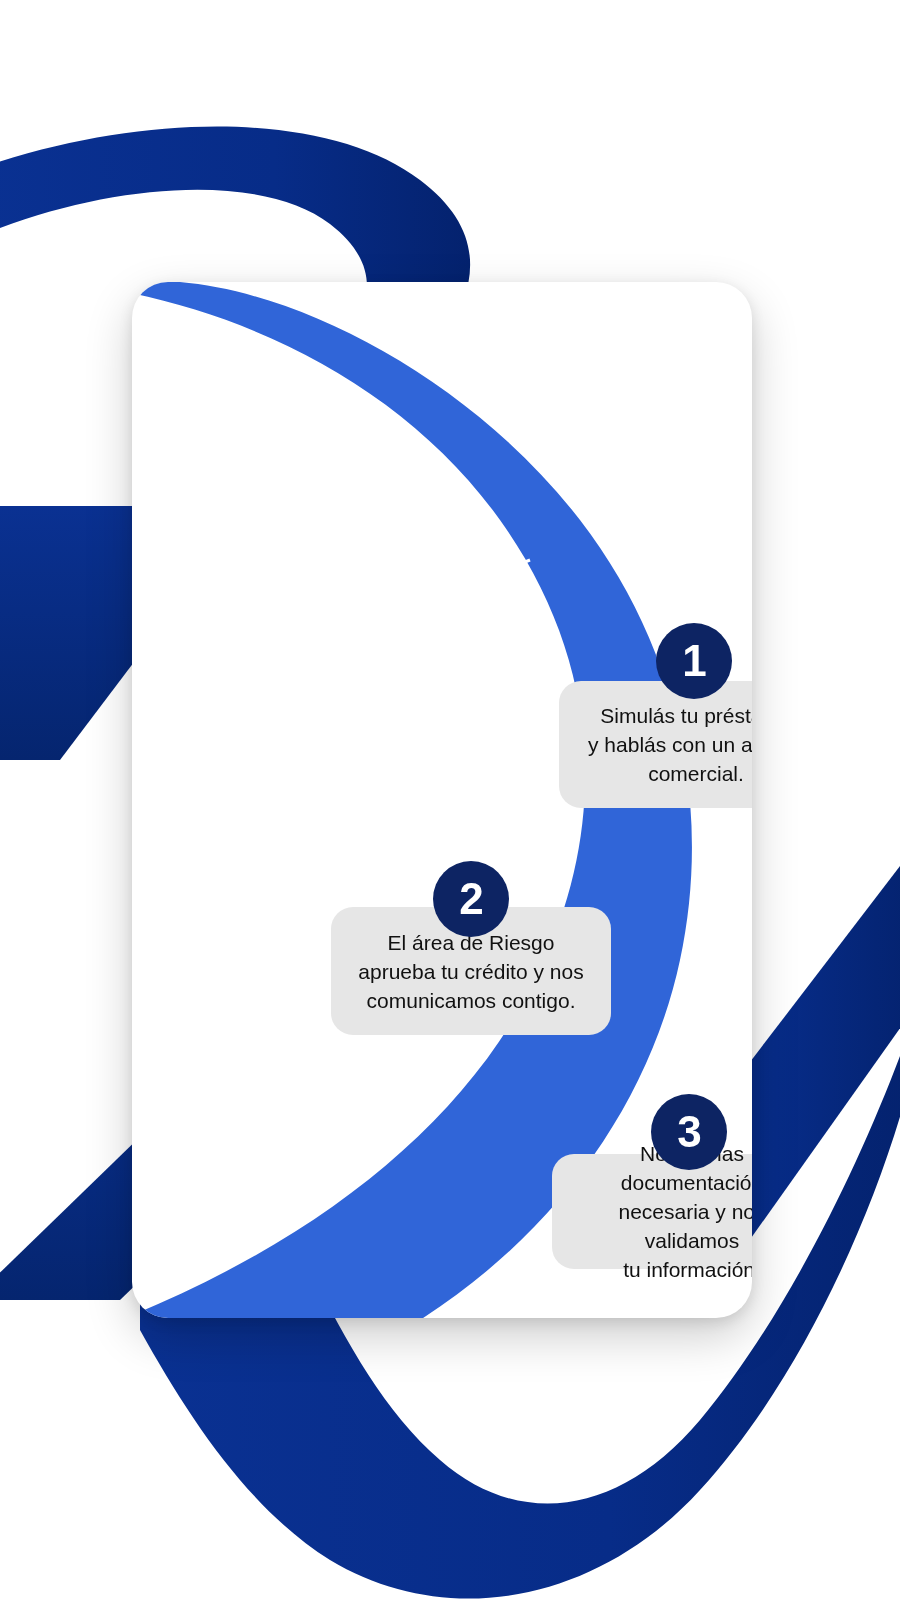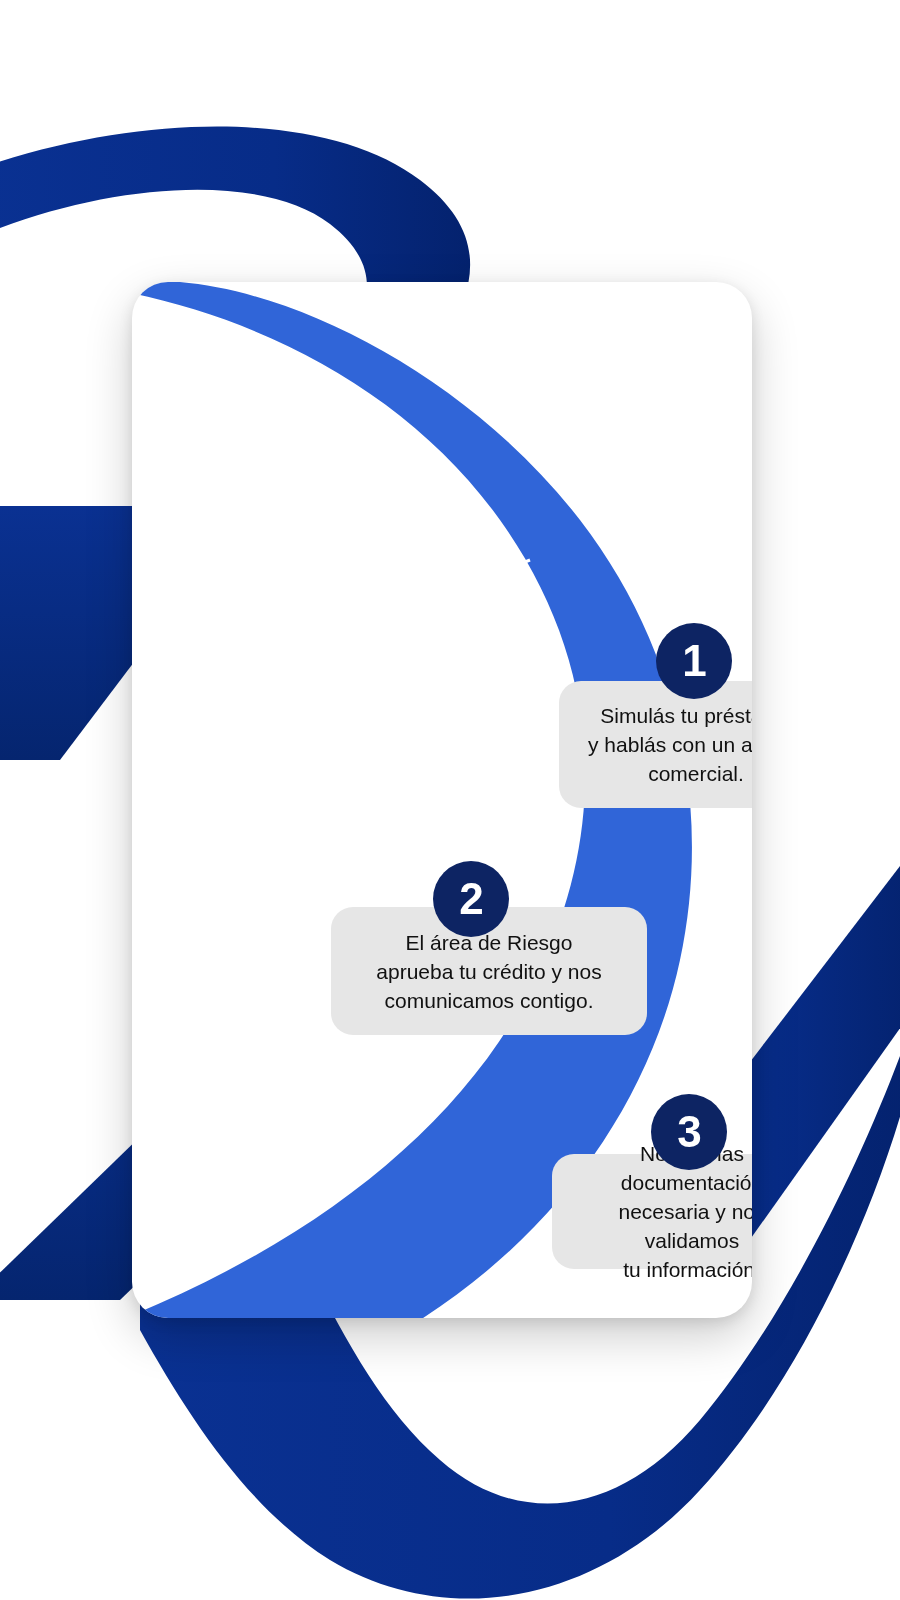--- a/index.html
+++ b/index.html
@@ -69,21 +69,21 @@
     padding: 16px 18px;
     box-sizing: border-box;
     z-index: 2;
     white-space: pre-line;
   }
   
   #step-1 .badge { left: 524px; top: 341px; }
   #step-1 .bubble { left: 427px; top: 399px; width: 274px; height: 127px; }
   
   #step-2 .badge { left: 301px; top: 579px; }
-  #step-2 .bubble { left: 199px; top: 625px; width: 316px; height: 128px; }
+  #step-2 .bubble { left: 199px; top: 625px; width: 280px; height: 128px; }
   
   #step-3 .badge { left: 519px; top: 812px; }
   #step-3 .bubble { left: 420px; top: 872px; width: 280px; height: 115px; }
 </style>
 </head>
 <body>
 
 <div id="stage">
 
   <svg id="bg-ribbon-svg" viewBox="0 0 900 1600">

